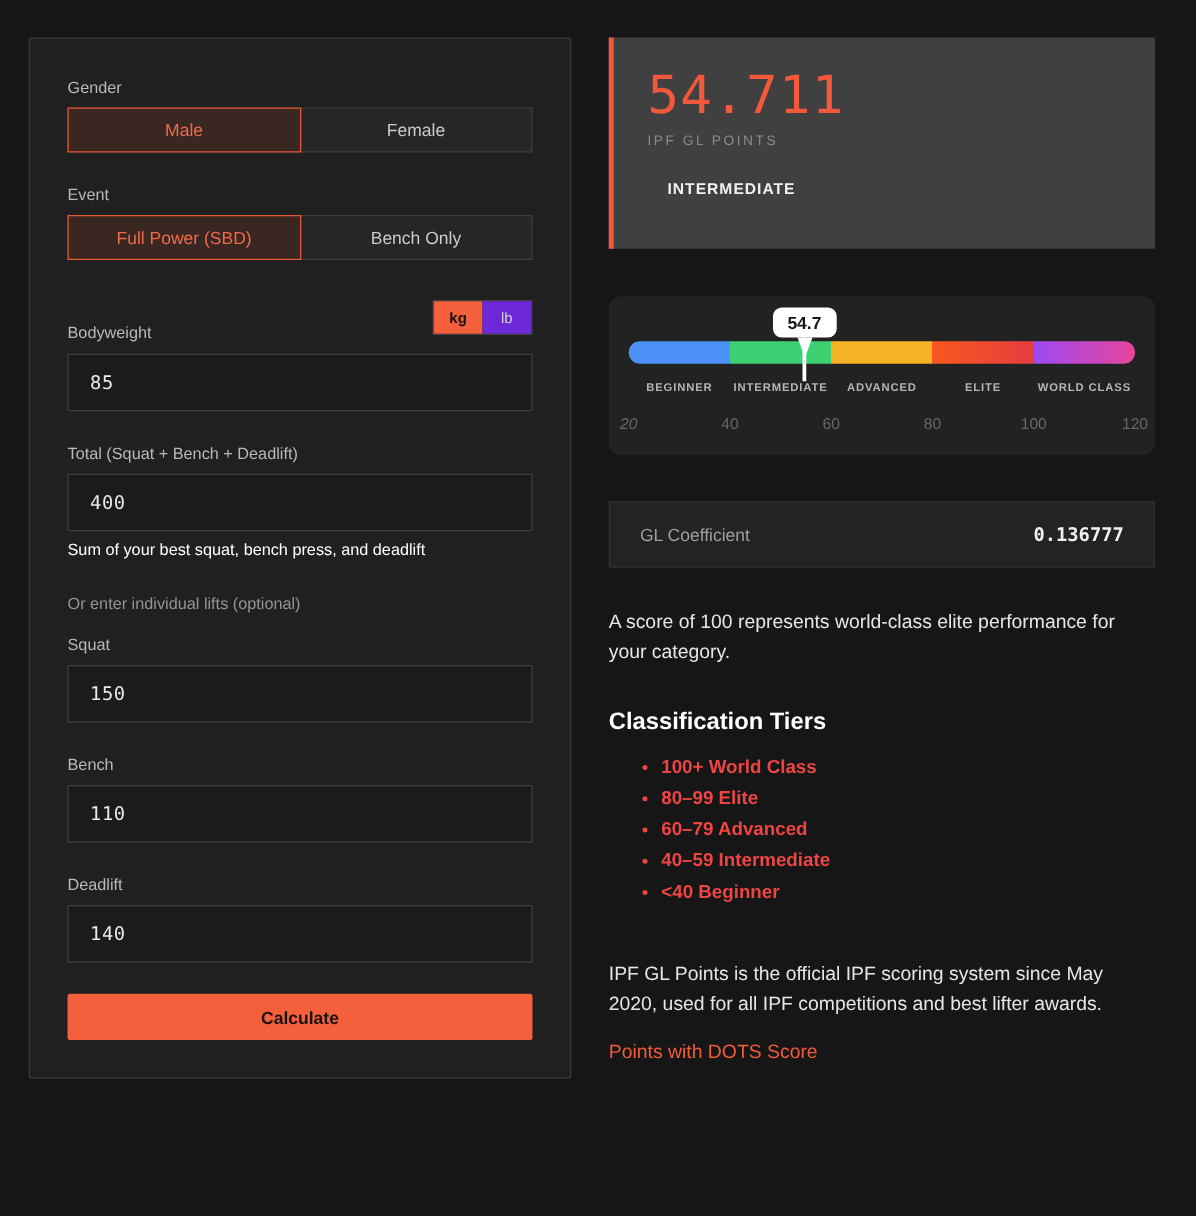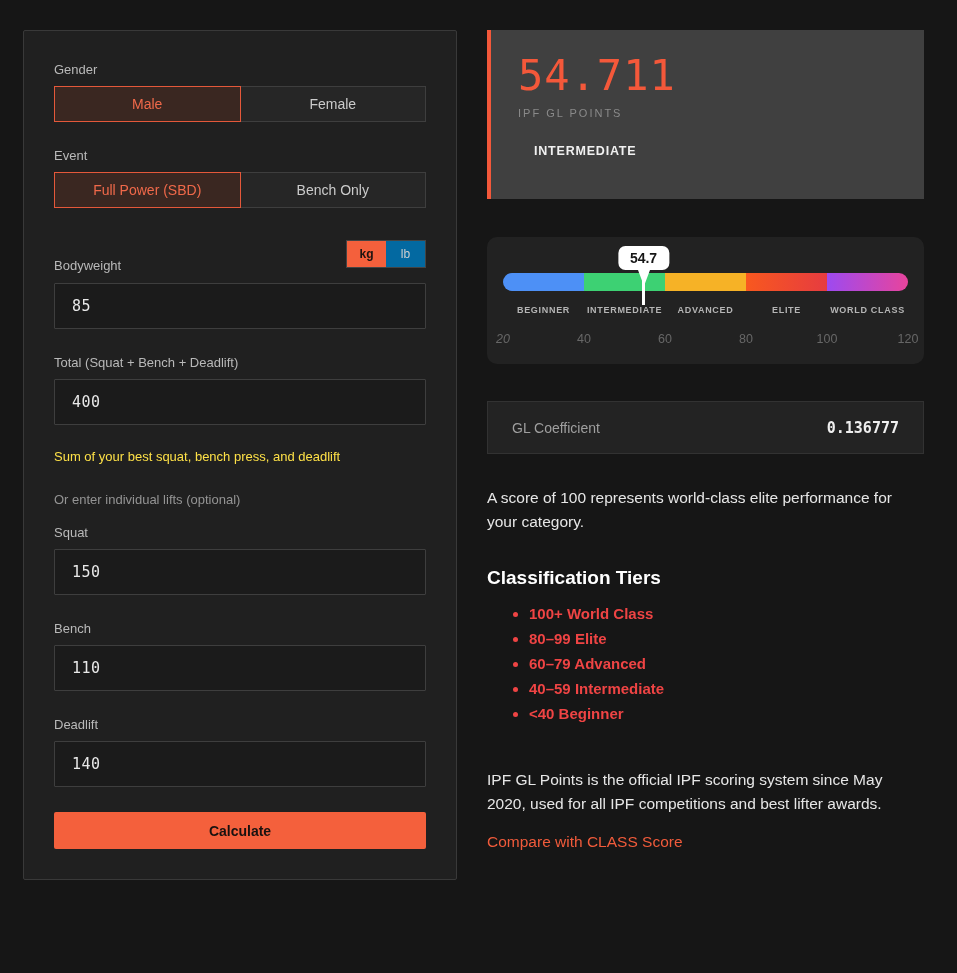--- a/index.html
+++ b/index.html
@@ -24,32 +24,32 @@
     flex:1; height:36px; background:#262626; border:1px solid #3e3e3e;
     color:#cbcbcb; font-size:14px; font-family:inherit; padding:0; cursor:pointer;
   }
   button.toggle.selected { background:#3a2721; border-color:#e4583a; color:#f0694a; position:relative; z-index:1; }
   button.toggle + button.toggle { margin-left:-1px; }
 
   .bw-row { display:flex; justify-content:space-between; align-items:center; margin-bottom:10px; }
   .bw-row .label { margin-bottom:0;margin-top:24px; }
   .unit-toggle { display:flex; border:1px solid #444; }
   button.unit {
-    height:26px; min-width:39px; padding:0 10px; background:#0369a1; border:none;
+    height:26px; min-width:39px; padding:0 10px; background:#6d28d9; border:none;
     color:#cfcfcf; font-size:12px; font-family:inherit; cursor:pointer;
   }
   button.unit.selected { background:#f4603c; color:#1a1310; font-weight:bold; }
 
   input.input {
     display:block; width:100%; height:46px; background:#1b1b1b;
     border:1px solid #3e3e3e; border-radius:1px; color:#e9e9e9;
     font-family:"DejaVu Sans Mono", monospace; font-size:15px;
     padding:0 17px; letter-spacing:0.5px; outline:none;
   }
-  .helper { font-size:13px; color:#fde047; margin-top:24px; }
+  .helper { font-size:13px; color:#ffffff; margin-top:7px; }
   .note-inline { font-size:13px; color:#949494; margin:28px 0 18px; }
   button.calculate {
     width:100%; height:37px; margin-top:25px; background:#f4603c; border:none;
     border-radius:2px; color:#191210; font-size:14px; font-weight:bold;
     font-family:inherit; cursor:pointer;
   }
 
   
   .right-col { position:absolute; left:487px; top:30px; width:437px; }
 
@@ -203,15 +203,15 @@
     <ul class="tiers">
         <li>100+ World Class</li>
         <li>80–99 Elite</li>
         <li>60–79 Advanced</li>
         <li>40–59 Intermediate</li>
         <li>&lt;40 Beginner</li>
       </ul>
 
     <p class="body-text about">IPF GL Points is the official IPF scoring system since May 2020, used for all IPF competitions and best lifter awards.</p>
 
-    <a class="link">Compare with CLASS Score</a>
+    <a class="link">Points with DOTS Score</a>
   </div>
 </div>
 
 </body></html>

